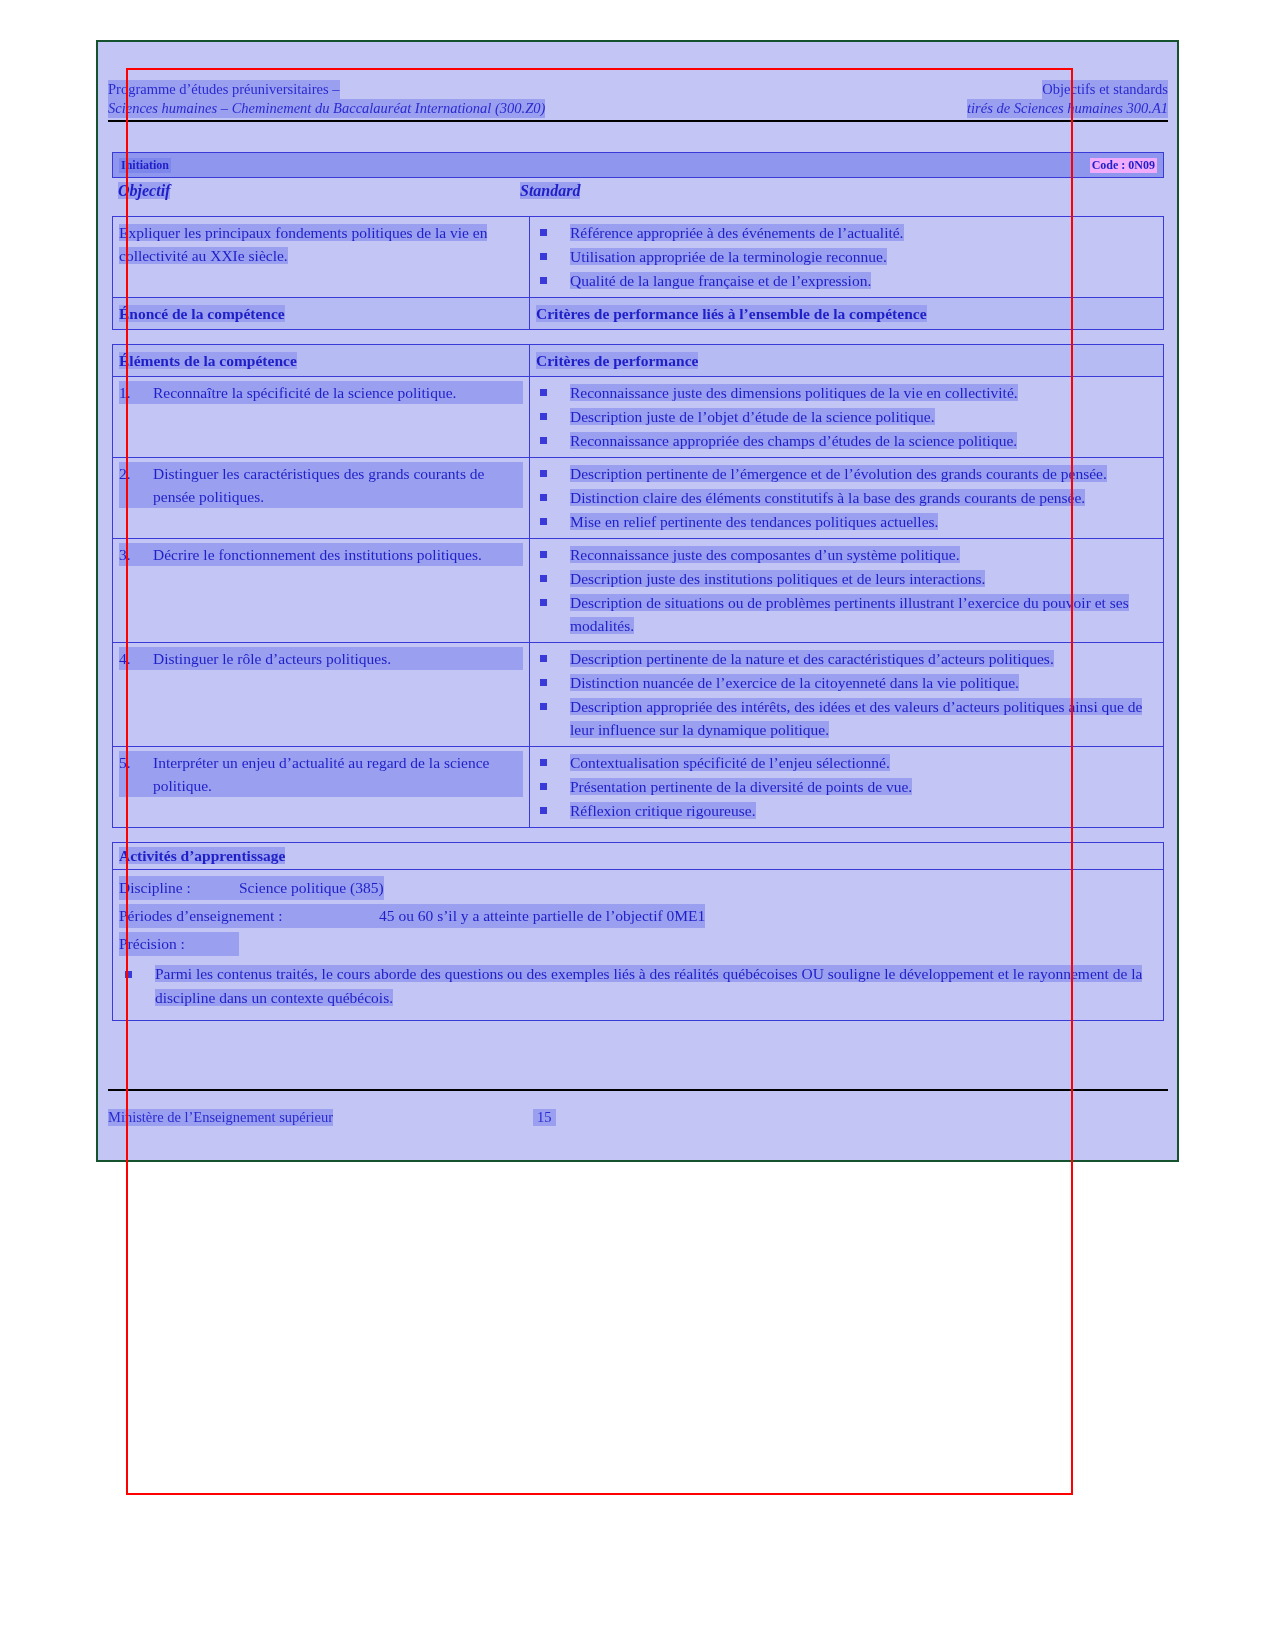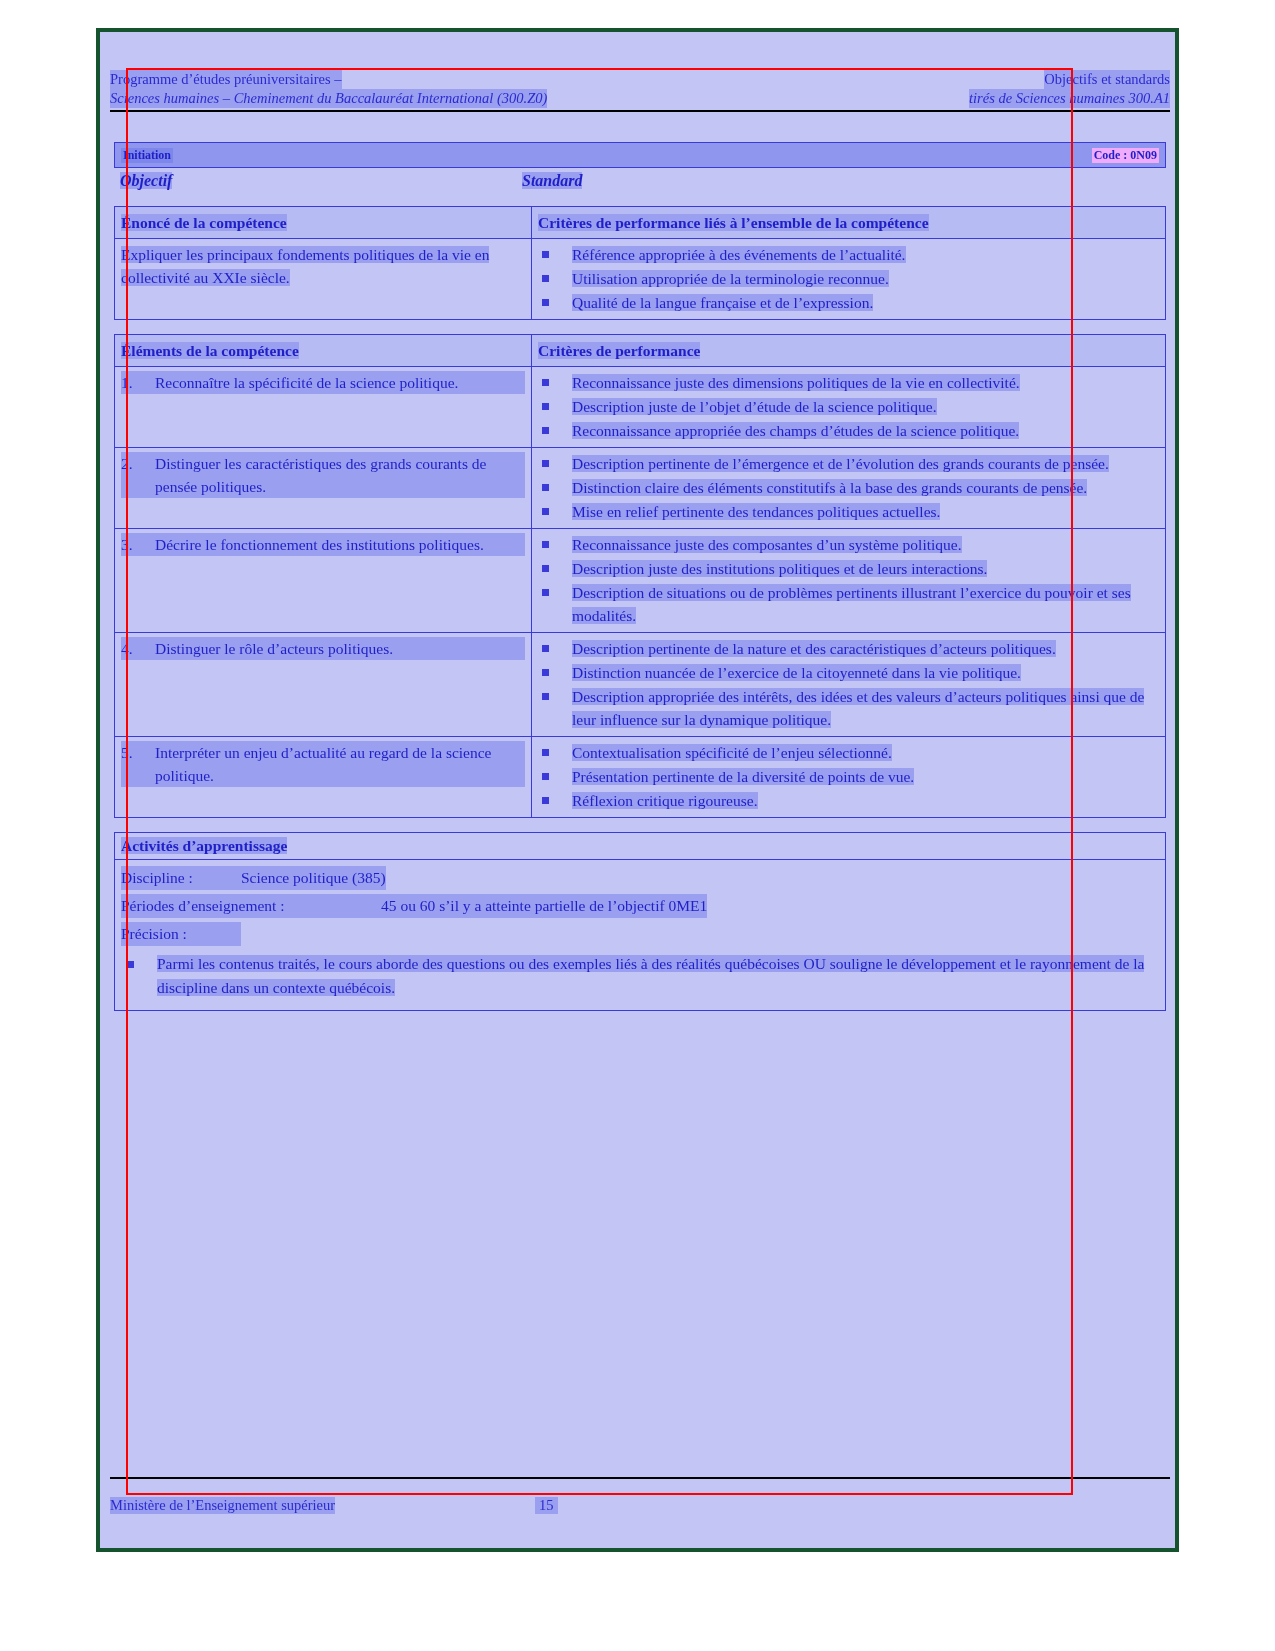--- a/index.html
+++ b/index.html
@@ -12,25 +12,25 @@
     height: 1651px;
     font-family: "Liberation Serif", serif;
     position: relative;
     overflow: hidden;
   }
 
   
   #page {
     position: absolute;
     left: 96px;
-    top: 28px;
+    top: 40px;
     width: 1083px;
-    height: 1524px;
+    height: 1122px;
     background: #c3c6f5;
-    border: 4px solid #14532d;
+    border: 2px solid #14532d;
     box-sizing: border-box;
   }
 
   
   #crop-rect {
     position: absolute;
     left: 126px;
     top: 68px;
     width: 947px;
     height: 1427px;
@@ -248,32 +248,32 @@
     </div>
 
     <div class="obj-std-row">
       <div class="c1"><span>Objectif</span></div>
       <div class="c2"><span>Standard</span></div>
     </div>
 
     <table class="grid">
       <tbody>
           <tr>
-        <td class="col1 hdr-cell"><span>Énoncé de la compétence</span></td>
-        <td class="hdr-cell"><span>Critères de performance liés à l’ensemble de la compétence</span></td>
-      </tr>
-      <tr>
         <td class="col1"><span class="txt">Expliquer les principaux fondements politiques de la vie en collectivité au XXIe siècle.</span></td>
         <td>
           <ul class="bul">
             <li><span class="bullet"></span><span class="litxt">Référence appropriée à des événements de l’actualité.</span></li>
             <li><span class="bullet"></span><span class="litxt">Utilisation appropriée de la terminologie reconnue.</span></li>
             <li><span class="bullet"></span><span class="litxt">Qualité de la langue française et de l’expression.</span></li>
           </ul>
         </td>
+      </tr>
+      <tr>
+        <td class="col1 hdr-cell"><span>Énoncé de la compétence</span></td>
+        <td class="hdr-cell"><span>Critères de performance liés à l’ensemble de la compétence</span></td>
       </tr>
     </tbody>
       </table>
 
     <div style="height:14px"></div>
 
     <table class="grid">
       <tbody>
           <tr>
         <td class="col1 hdr-cell"><span>Éléments de la compétence</span></td>

